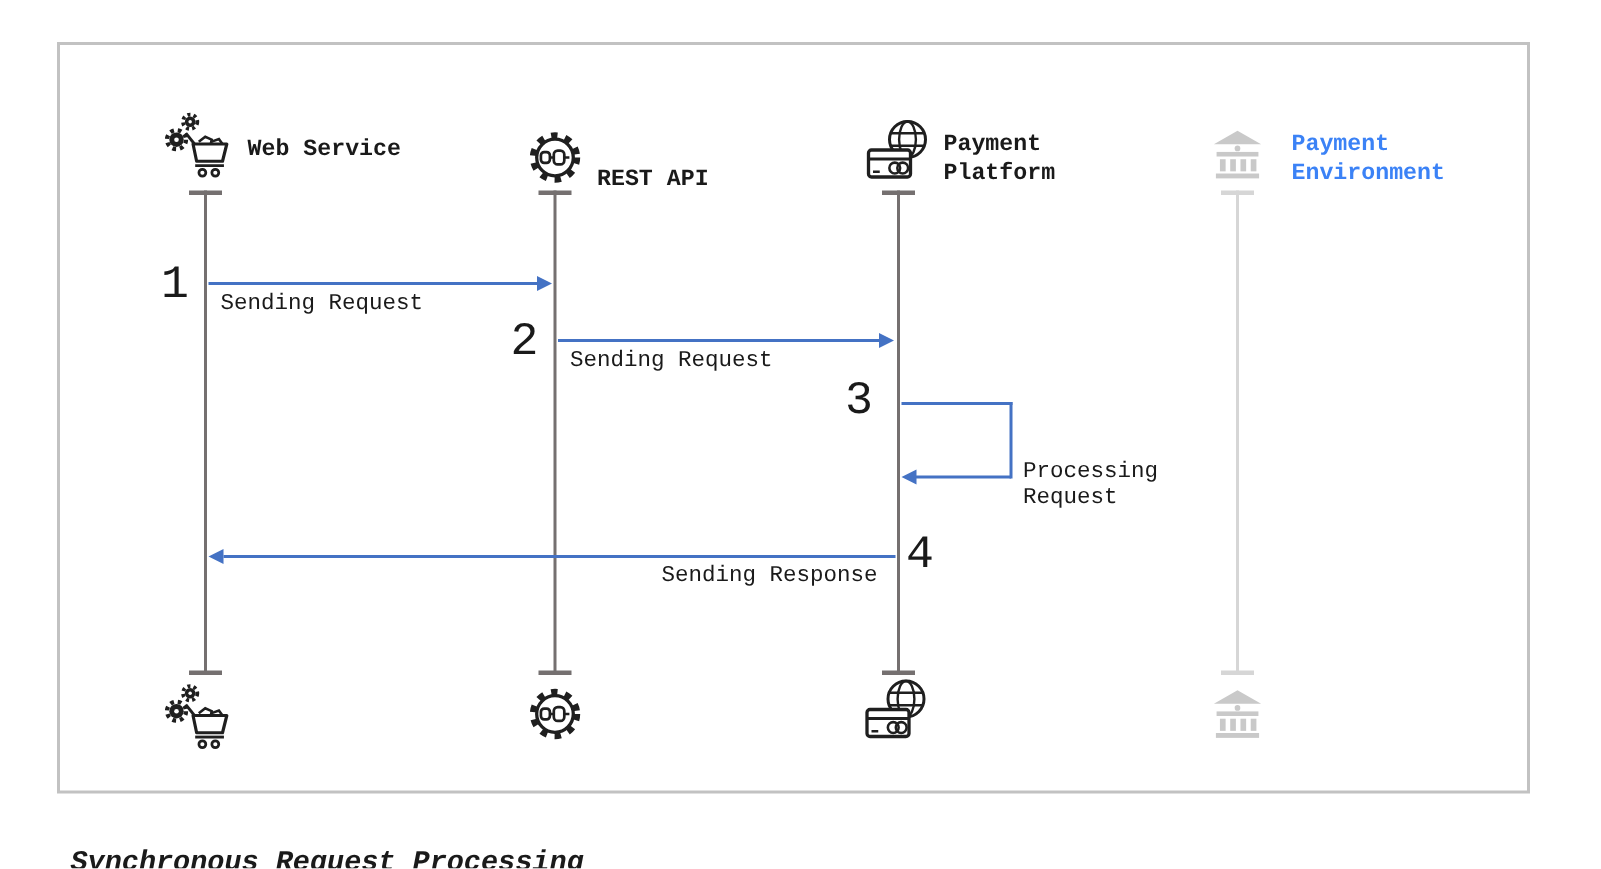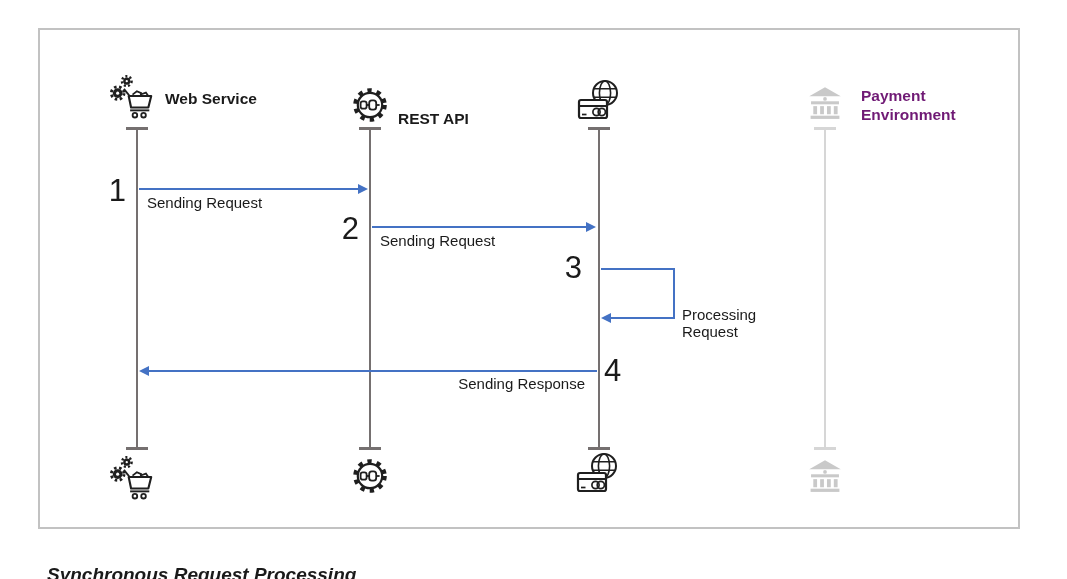--- a/index.html
+++ b/index.html
@@ -1,25 +1,25 @@
 <!DOCTYPE html>
 <html><head>
 <meta charset="utf-8">
 <style>
   html,body{margin:0;padding:0;background:#ffffff;}
   .canvas{
     position:relative;width:1067px;height:579px;background:#ffffff;overflow:hidden;
-    font-family:Liberation Sans, sans-serif;color:#1a1a1a;
+    font-family:Liberation Mono, monospace;color:#1a1a1a;
   }
   .frame{position:absolute;left:38px;top:28px;width:978px;height:497px;border:2px solid #c2c2c2;background:#ffffff;}
 
   
   .actor-label{position:absolute;font-weight:bold;font-size:15.5px;line-height:1.22;white-space:nowrap;}
   .actor-label.wrap{white-space:normal;}
-  .actor-label.muted{color:#701a75;}
+  .actor-label.muted{color:#3b82f6;}
 
   .icon{position:absolute;color:#1f1f1f;}
   .icon.muted{color:#c9c9c9;}
 
   
   .ll-line{position:absolute;width:2.4px;background:#757070;}
   .ll-cap{position:absolute;width:22px;height:2.6px;background:#757070;}
   .ll-line.muted,.ll-cap.muted{background:#d6d6d6;}
 
   
@@ -92,20 +92,21 @@
   <div class="actor-label" style="left:165px;top:90px">Web Service</div>
 
   <svg class="icon" style="left:351px;top:86px;width:38px;height:38px">
       <use href="#sym-gear-plug"></use>
     </svg>
   <div class="actor-label" style="left:398px;top:110px">REST API</div>
 
   <svg class="icon" style="left:576px;top:78px;width:46px;height:46px">
       <use href="#sym-globe-card"></use>
     </svg>
+  <div class="actor-label wrap" style="left:629px;top:87px;width:78px">Payment Platform</div>
 
   <svg class="icon muted" style="left:807px;top:84px;width:36px;height:36px">
       <use href="#sym-bank"></use>
     </svg>
   <div class="actor-label wrap muted" style="left:861px;top:87px;width:120px">Payment Environment</div>
 
   <div class="ll-cap" style="left:126px;top:127px"></div>
   <div class="ll-line" style="left:136px;top:127px;height:322px"></div>
   <div class="ll-cap" style="left:126px;top:447px"></div>
 

